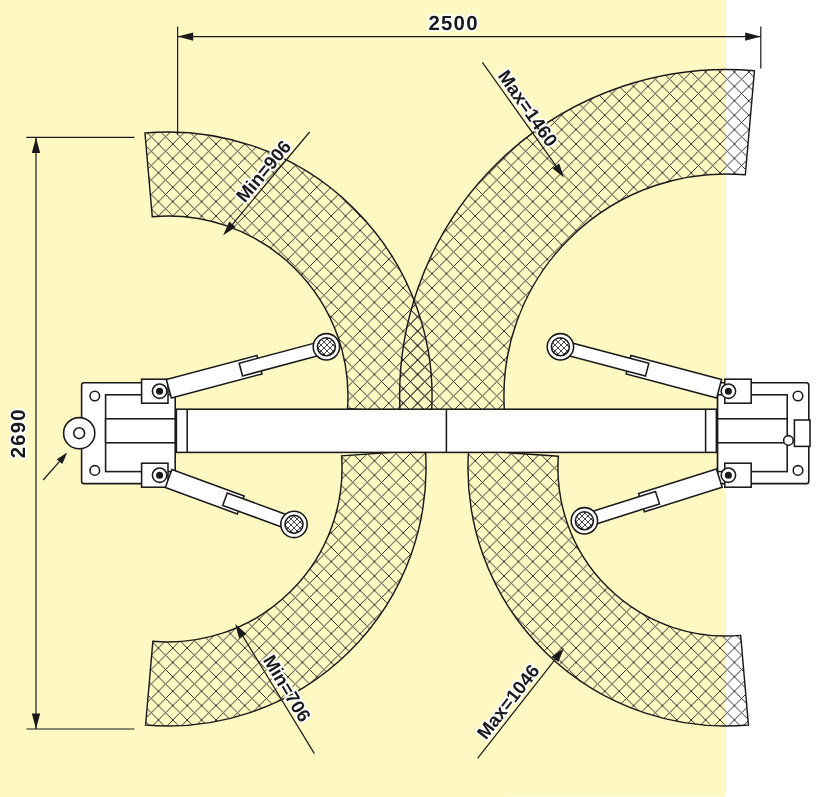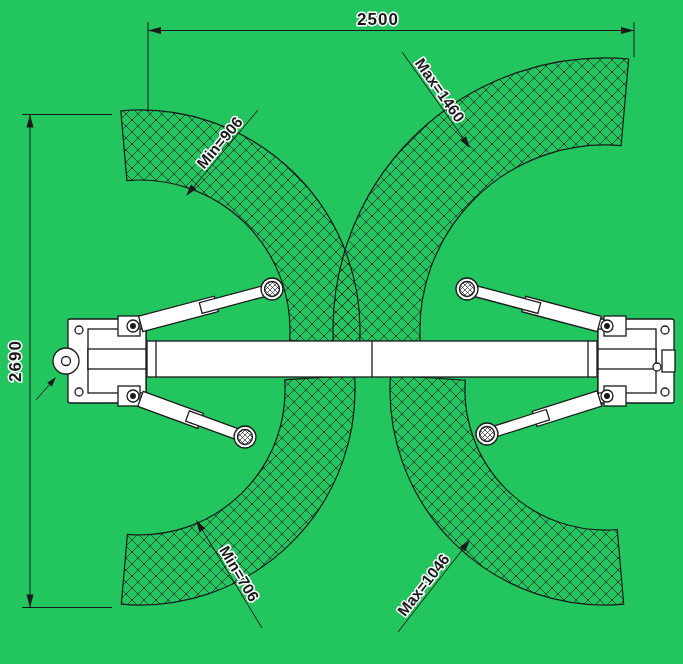--- a/index.html
+++ b/index.html
@@ -1,17 +1,17 @@
 <!DOCTYPE html>
 <html><head>
 <meta charset="utf-8">
 <style>
   html,body { margin:0; padding:0; background:#ffffff; }
   .canvas {
-    width:683px; height:664px; background:#22c55e; position:relative;
+    width:605px; height:664px; background:#fef9c3; position:relative;
     font-family:"Liberation Sans","DejaVu Sans",sans-serif;
   }
   svg { display:block; }
   text {
     font-family:"Liberation Sans","DejaVu Sans",sans-serif;
     font-weight:bold; fill:#1a1a1a;
     paint-order:stroke; stroke:#ffffff; stroke-width:3px; stroke-linejoin:round;
   }
   .dim     { font-size:17px; letter-spacing:1px; }
   .callout { font-size:15.5px; }

